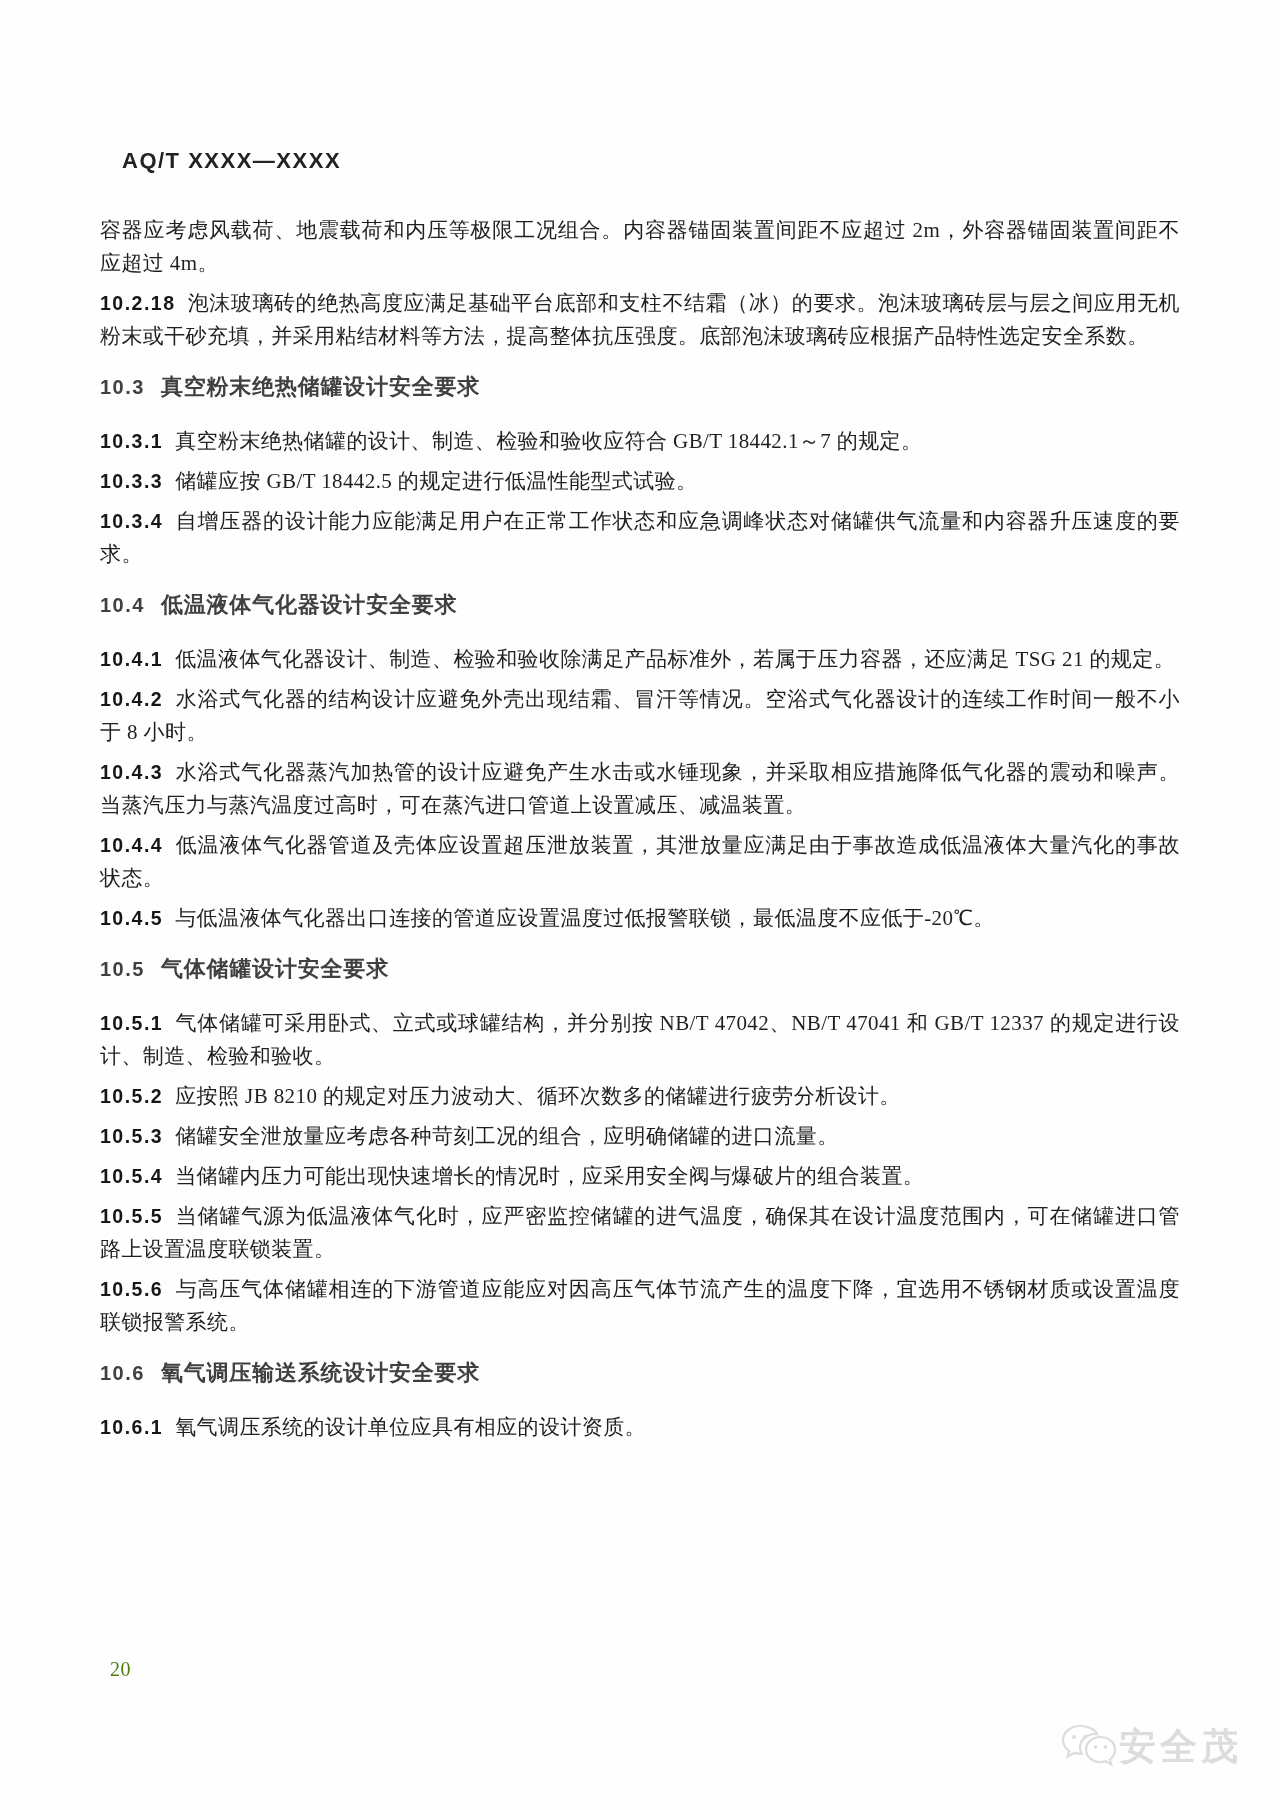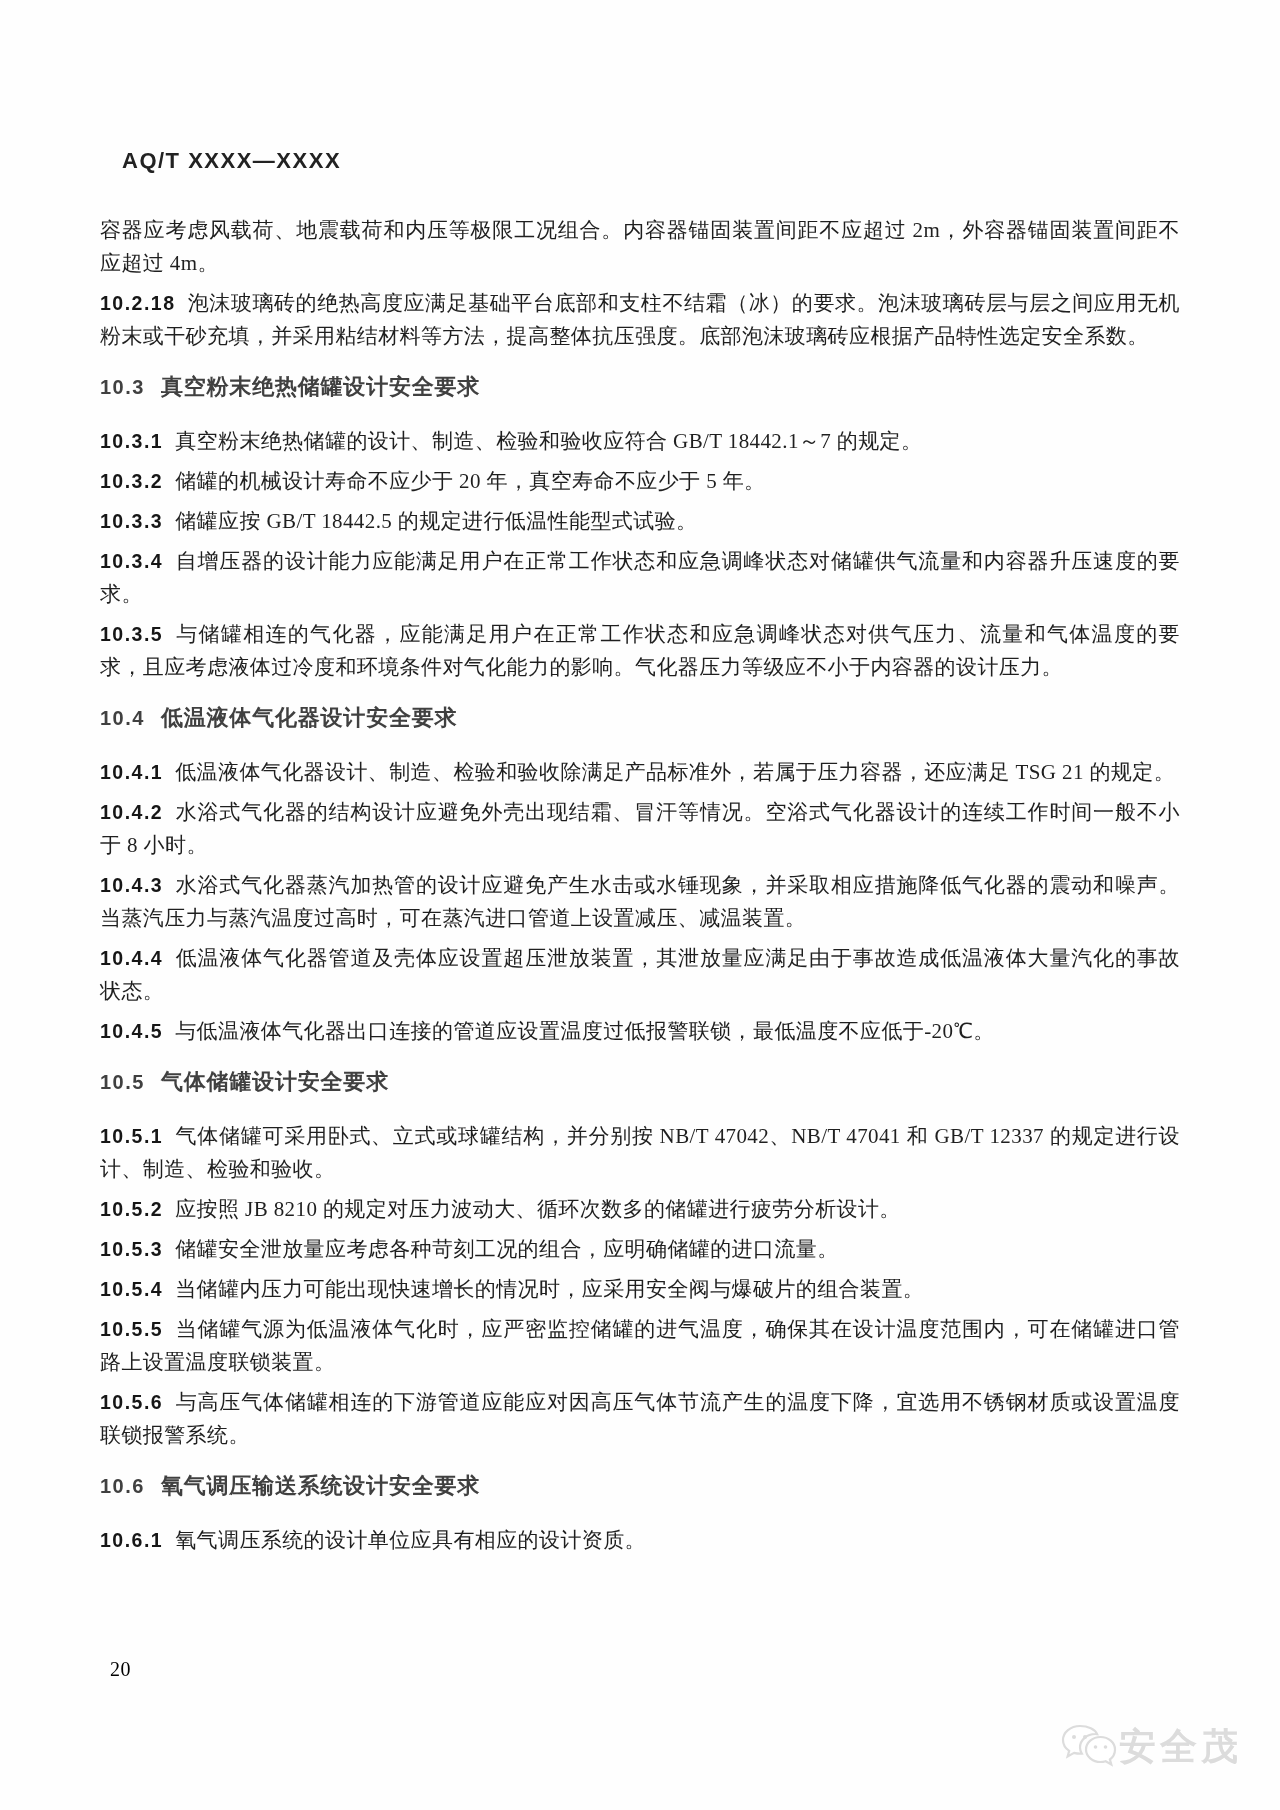--- a/index.html
+++ b/index.html
@@ -64,21 +64,21 @@
   .heading .txt {
     font-family: "Liberation Sans", sans-serif;
     font-weight: 700;
   }
   .page-number {
     position: absolute;
     left: 110px;
     top: 1658px;
     font-size: 20px;
     letter-spacing: 0.5px;
-    color: #000000;
+    color: #4d7c0f;
     font-family: "Liberation Serif", serif;
   }
   .watermark {
     position: absolute;
     right: 38px;
     top: 1722px;
     display: flex;
     align-items: center;
     user-select: none;
   }
@@ -97,24 +97,22 @@
 
 <div class="page">
 
   <div class="running-header">AQ/T XXXX—XXXX</div>
 
   <div class="content">
       <p class="para"><span class="txt">容器应考虑风载荷、地震载荷和内压等极限工况组合。内容器锚固装置间距不应超过 2m，外容器锚固装置间距不应超过 4m。</span></p>
       <p class="para"><span class="num">10.2.18</span><span class="txt">泡沫玻璃砖的绝热高度应满足基础平台底部和支柱不结霜（冰）的要求。泡沫玻璃砖层与层之间应用无机粉末或干砂充填，并采用粘结材料等方法，提高整体抗压强度。底部泡沫玻璃砖应根据产品特性选定安全系数。</span></p>
       <h3 class="heading"><span class="num">10.3</span><span class="txt">真空粉末绝热储罐设计安全要求</span></h3>
       <p class="para"><span class="num">10.3.1</span><span class="txt">真空粉末绝热储罐的设计、制造、检验和验收应符合 GB/T 18442.1～7 的规定。</span></p>
-      <p class="para"><span class="num">10.3.2</span><span class="txt">储罐的机械设计寿命不应少于 20 年，真空寿命不应少于 5 年。</span></p>
       <p class="para"><span class="num">10.3.3</span><span class="txt">储罐应按 GB/T 18442.5 的规定进行低温性能型式试验。</span></p>
       <p class="para"><span class="num">10.3.4</span><span class="txt">自增压器的设计能力应能满足用户在正常工作状态和应急调峰状态对储罐供气流量和内容器升压速度的要求。</span></p>
-      <p class="para"><span class="num">10.3.5</span><span class="txt">与储罐相连的气化器，应能满足用户在正常工作状态和应急调峰状态对供气压力、流量和气体温度的要求，且应考虑液体过冷度和环境条件对气化能力的影响。气化器压力等级应不小于内容器的设计压力。</span></p>
       <h3 class="heading"><span class="num">10.4</span><span class="txt">低温液体气化器设计安全要求</span></h3>
       <p class="para"><span class="num">10.4.1</span><span class="txt">低温液体气化器设计、制造、检验和验收除满足产品标准外，若属于压力容器，还应满足 TSG 21 的规定。</span></p>
       <p class="para"><span class="num">10.4.2</span><span class="txt">水浴式气化器的结构设计应避免外壳出现结霜、冒汗等情况。空浴式气化器设计的连续工作时间一般不小于 8 小时。</span></p>
       <p class="para"><span class="num">10.4.3</span><span class="txt">水浴式气化器蒸汽加热管的设计应避免产生水击或水锤现象，并采取相应措施降低气化器的震动和噪声。当蒸汽压力与蒸汽温度过高时，可在蒸汽进口管道上设置减压、减温装置。</span></p>
       <p class="para"><span class="num">10.4.4</span><span class="txt">低温液体气化器管道及壳体应设置超压泄放装置，其泄放量应满足由于事故造成低温液体大量汽化的事故状态。</span></p>
       <p class="para"><span class="num">10.4.5</span><span class="txt">与低温液体气化器出口连接的管道应设置温度过低报警联锁，最低温度不应低于-20℃。</span></p>
       <h3 class="heading"><span class="num">10.5</span><span class="txt">气体储罐设计安全要求</span></h3>
       <p class="para"><span class="num">10.5.1</span><span class="txt">气体储罐可采用卧式、立式或球罐结构，并分别按 NB/T 47042、NB/T 47041 和 GB/T 12337 的规定进行设计、制造、检验和验收。</span></p>
       <p class="para"><span class="num">10.5.2</span><span class="txt">应按照 JB 8210 的规定对压力波动大、循环次数多的储罐进行疲劳分析设计。</span></p>
       <p class="para"><span class="num">10.5.3</span><span class="txt">储罐安全泄放量应考虑各种苛刻工况的组合，应明确储罐的进口流量。</span></p>

